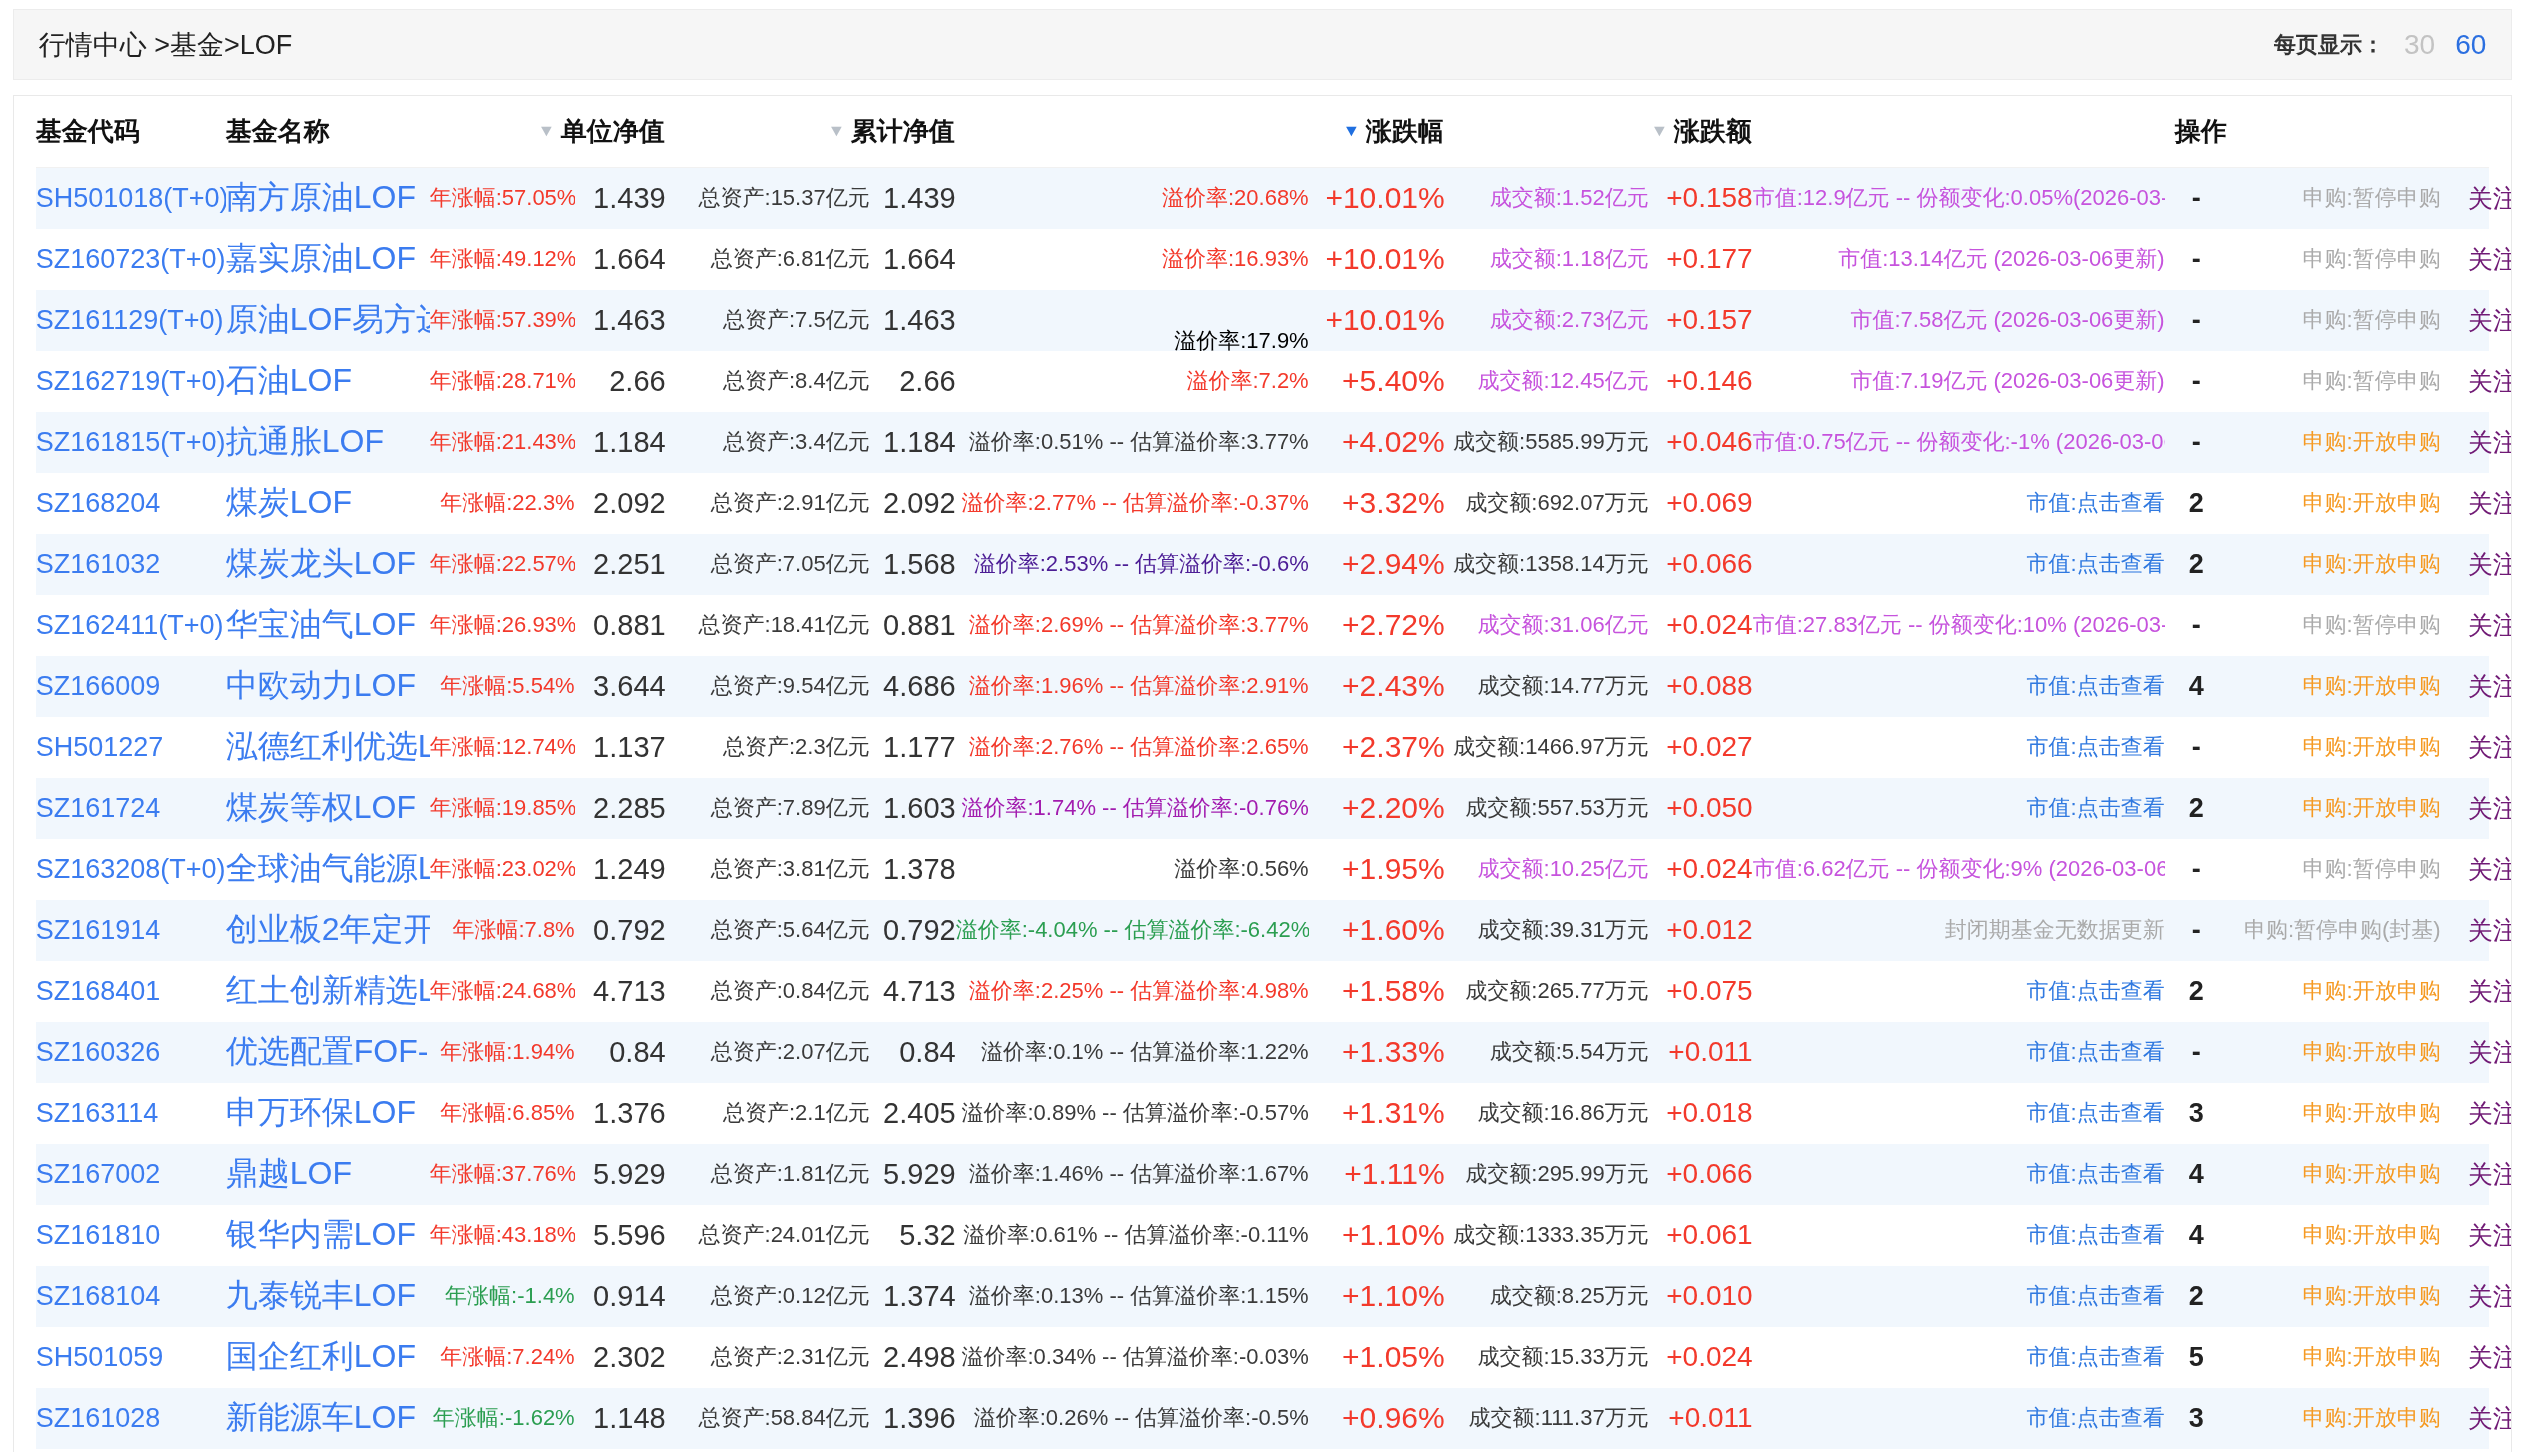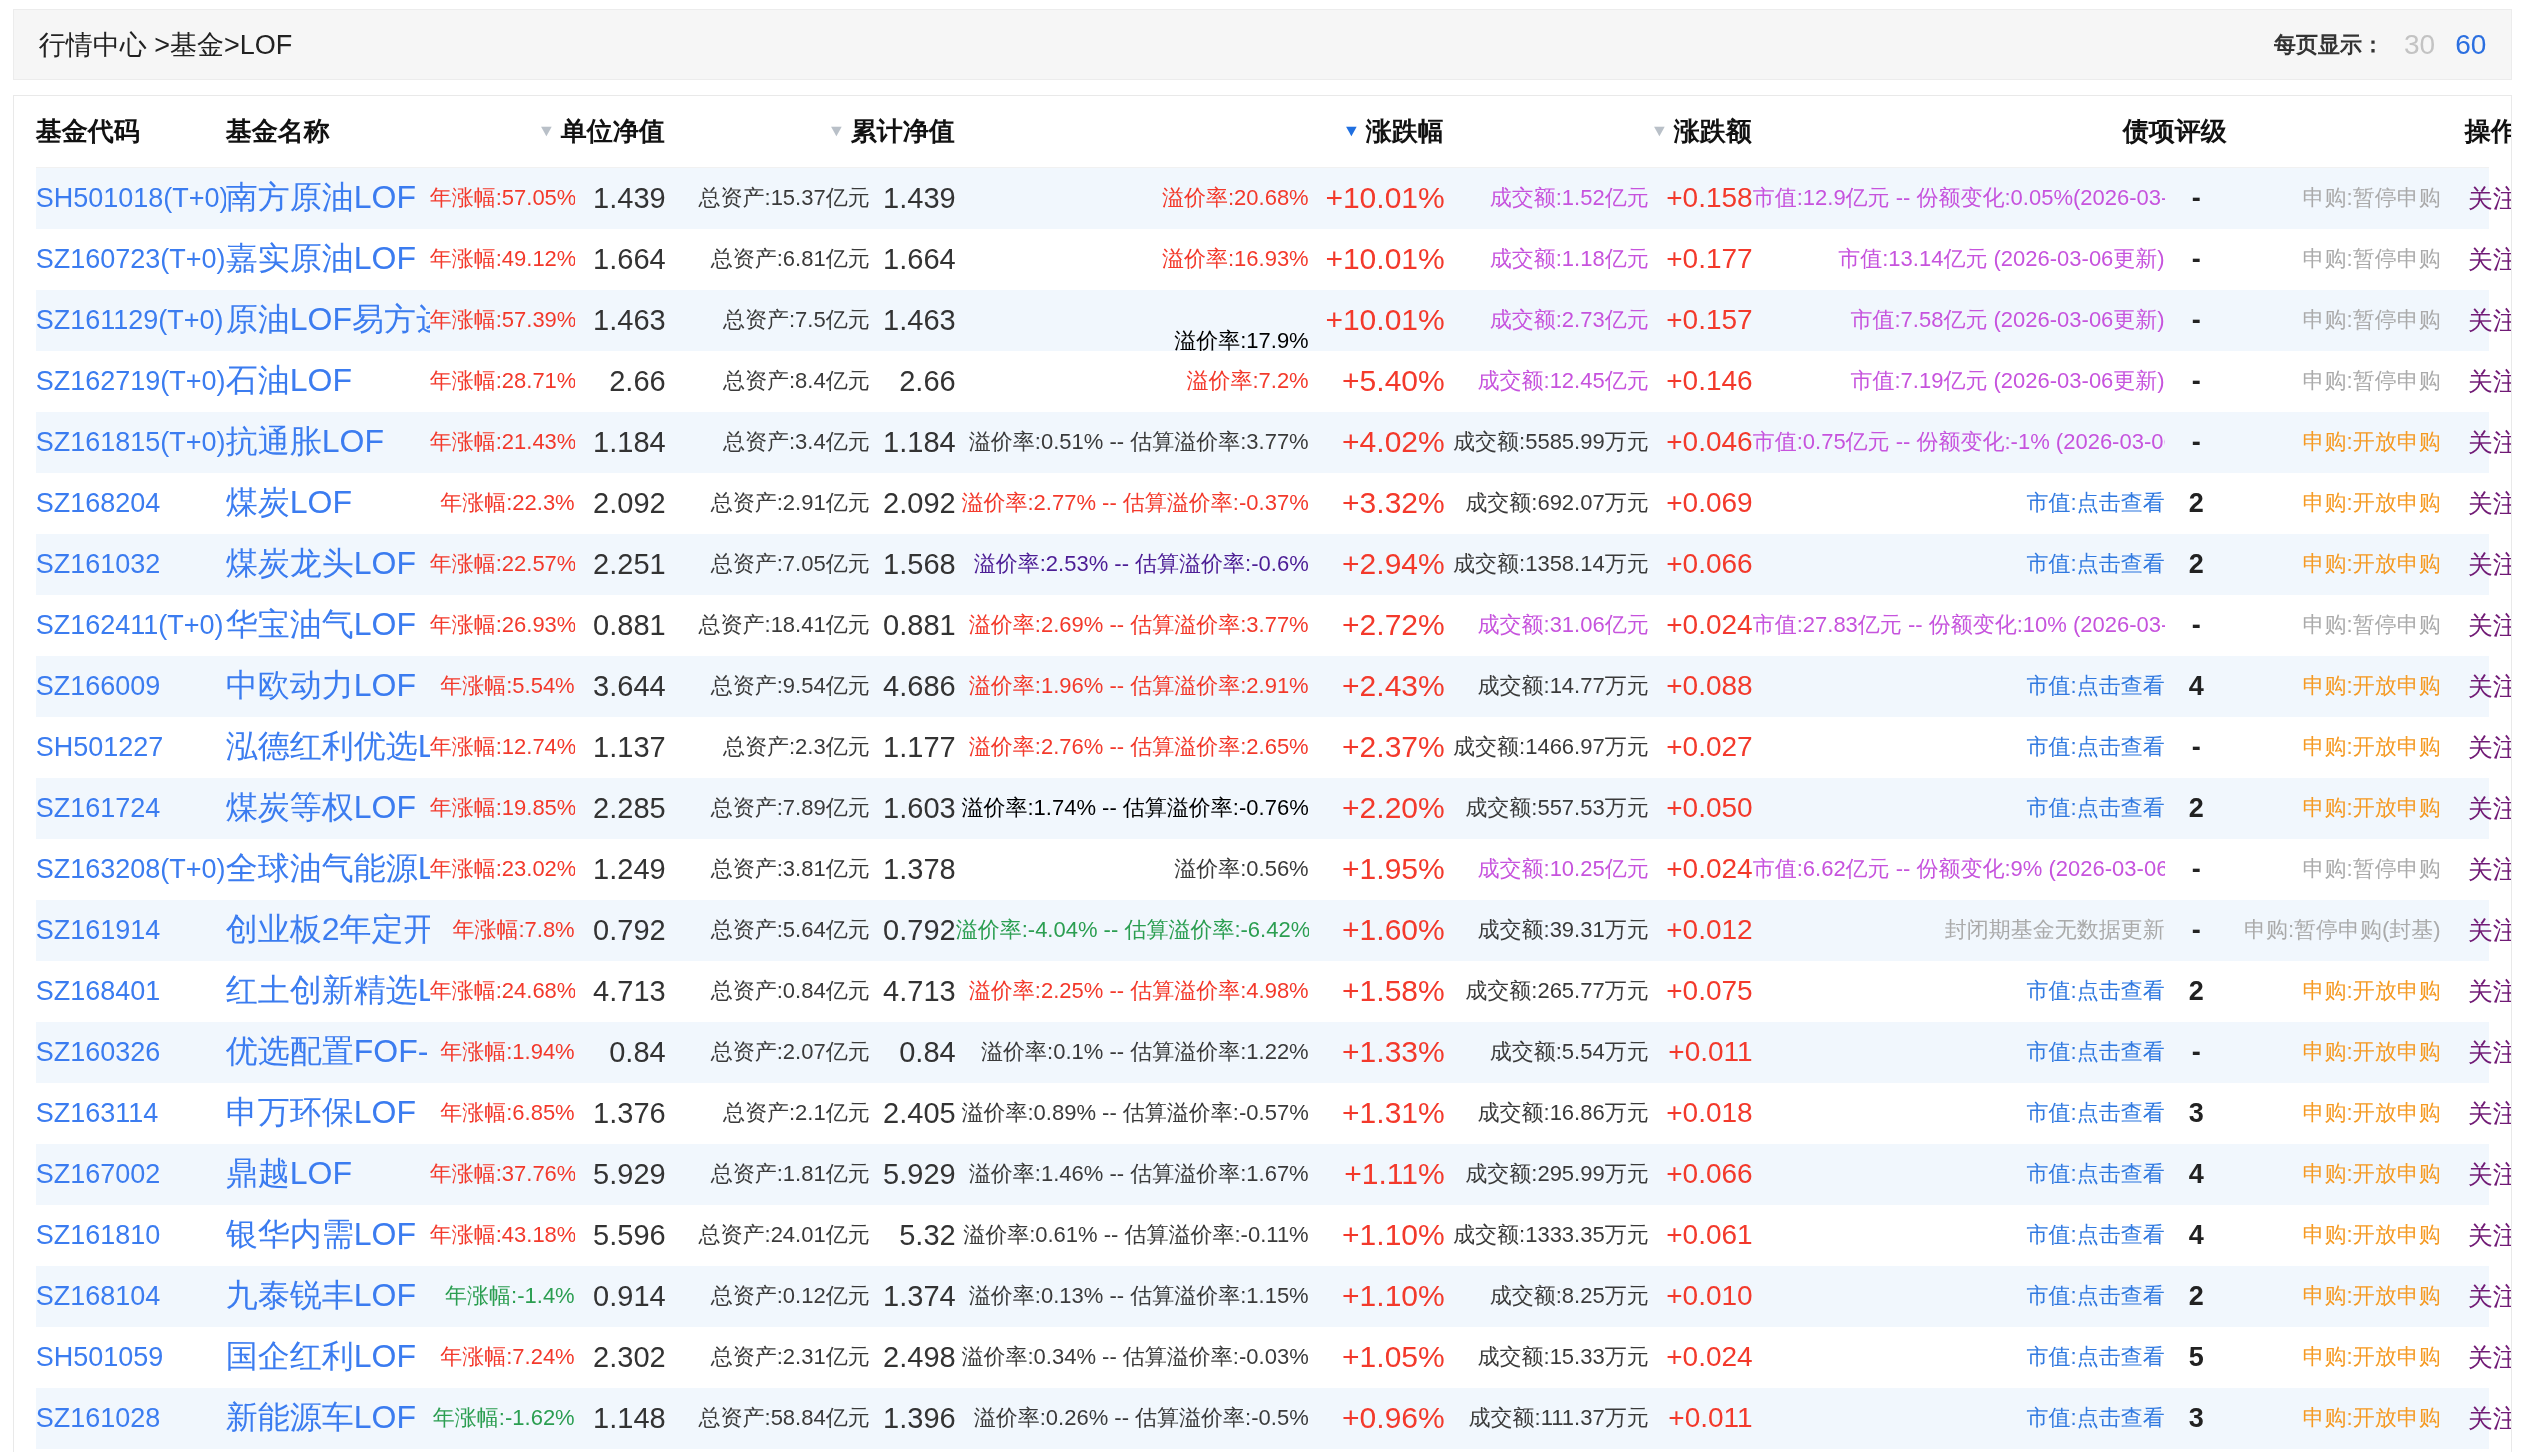--- a/index.html
+++ b/index.html
@@ -68,23 +68,20 @@
       </div>
     <div class="th r">
         <span class="arrow active">▼</span>
         <span>涨跌幅</span>
       </div>
     <div class="th r">
         <span class="arrow">▼</span>
         <span>涨跌额</span>
       </div>
     <div class="th r">
-        <span>债项评级</span>
-      </div>
-    <div class="th r">
         <span>操作</span>
       </div>
   </div>
   <div id="tbody">
       <div class="trow">
     <div class="c code">SH501018(T+0)</div>
     <div class="c name">南方原油LOF</div>
     <div class="c sm r" style="color: rgb(243, 57, 43);">年涨幅:57.05%</div>
     <div class="c nav r">1.439</div>
     <div class="c sm r">总资产:15.37亿元</div>
@@ -242,21 +239,21 @@
     <div class="c sm r" style="color: rgb(245, 154, 35);">申购:开放申购</div>
     <div class="c follow r">关注</div>
   </div>
       <div class="trow">
     <div class="c code">SZ161724</div>
     <div class="c name">煤炭等权LOF</div>
     <div class="c sm r" style="color: rgb(243, 57, 43);">年涨幅:19.85%</div>
     <div class="c nav r">2.285</div>
     <div class="c sm r">总资产:7.89亿元</div>
     <div class="c nav r">1.603</div>
-    <div class="c sm r" style="color: #000000;">溢价率:1.74% -- 估算溢价率:-0.76%</div>
+    <div class="c sm r" style="color: #a21caf;">溢价率:1.74% -- 估算溢价率:-0.76%</div>
     <div class="c pct r">+2.20%</div>
     <div class="c sm r" style="color: rgb(58, 58, 58);">成交额:557.53万元</div>
     <div class="c amt r">+0.050</div>
     <div class="c sm r" style="color: rgb(48, 121, 224);">市值:点击查看</div>
     <div class="c rating ctr">2</div>
     <div class="c sm r" style="color: rgb(245, 154, 35);">申购:开放申购</div>
     <div class="c follow r">关注</div>
   </div>
       <div class="trow">
     <div class="c code">SZ163208(T+0)</div>

